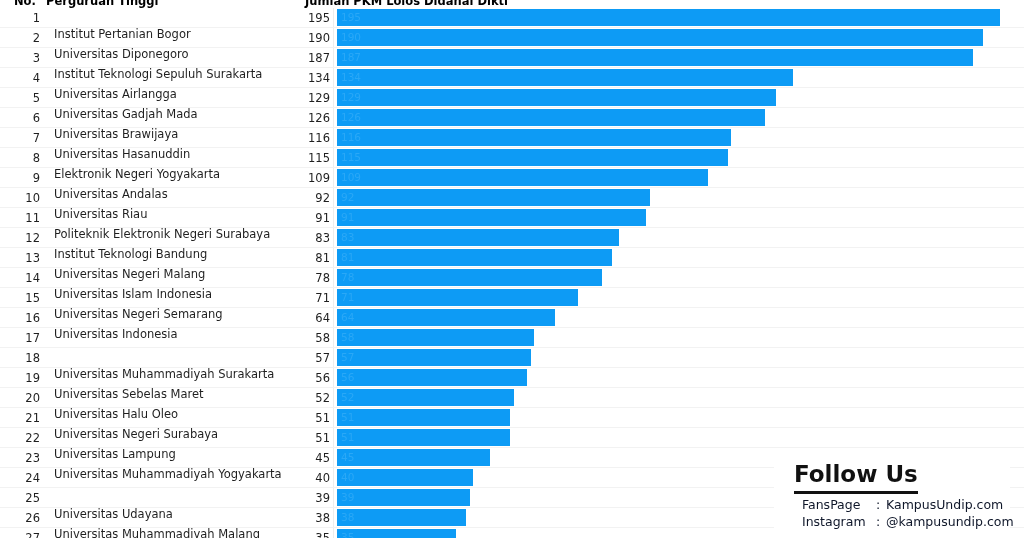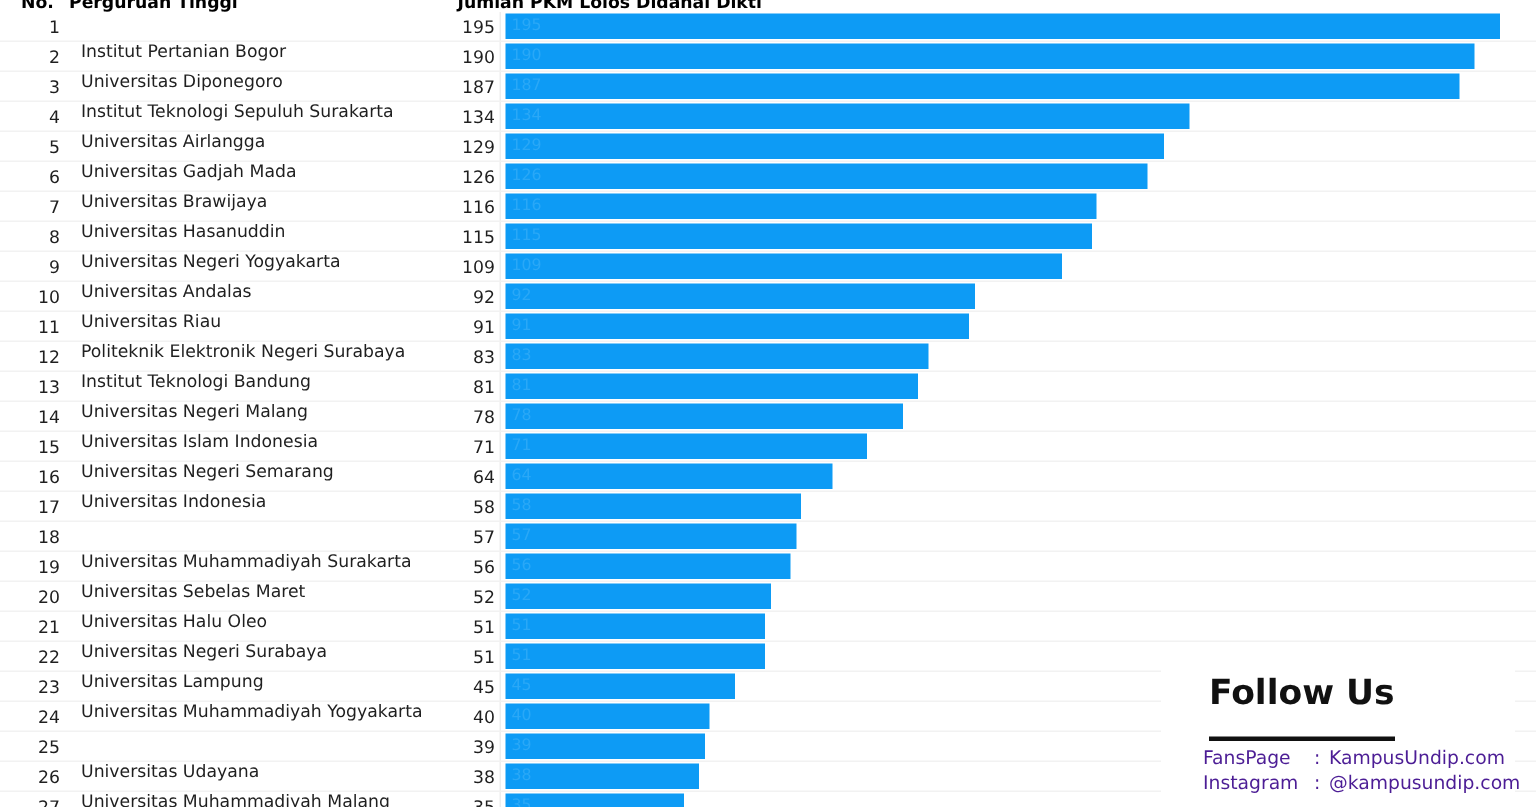--- a/index.html
+++ b/index.html
@@ -147,31 +147,31 @@
     padding: 6px 2px 4px 2px;
     text-align: left;
   }
   #follow-us .fu-title {
     font-size: 23px;
     font-weight: bold;
     color: #111111;
     letter-spacing: 0px;
     border-bottom: 3px solid #111111;
     display: inline-block;
-    padding-bottom: 16px;
-    margin-left: 30px;
+    padding-bottom: 4px;
+    margin-left: 18px;
     line-height: 26px;
   }
   #follow-us .fu-lines {
     margin-top: 2px;
     margin-left: 26px;
   }
   #follow-us .fu-line {
     font-size: 12.5px;
-    color: #4c1d95;
+    color: #0f172a;
     line-height: 17px;
     white-space: nowrap;
   }
   #follow-us .fu-key {
     display: inline-block;
     width: 74px;
   }
   #follow-us .fu-sep {
     display: inline-block;
     width: 10px;
@@ -256,21 +256,21 @@
         <div class="cell-name">Universitas Hasanuddin</div>
         <div class="cell-val">116</div>
         <div class="bar-track">
           <div class="bar" style="width: 394px; background: rgb(13, 155, 245);">
             <span class="bar-label" style="color: rgb(42, 168, 247);">116</span>
           </div>
         </div>
       </div>
       <div class="row">
         <div class="cell-no">8</div>
-        <div class="cell-name">Universitas Negeri Yogyakarta</div>
+        <div class="cell-name">Elektronik Negeri Yogyakarta</div>
         <div class="cell-val">115</div>
         <div class="bar-track">
           <div class="bar" style="width: 391px; background: rgb(13, 155, 245);">
             <span class="bar-label" style="color: rgb(42, 168, 247);">115</span>
           </div>
         </div>
       </div>
       <div class="row">
         <div class="cell-no">9</div>
         <div class="cell-name">Universitas Andalas</div>

